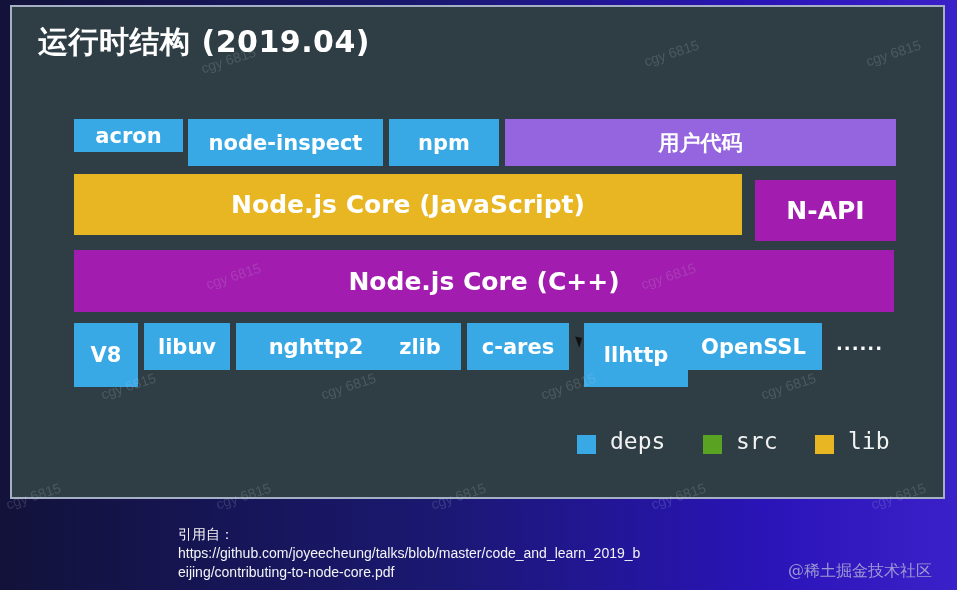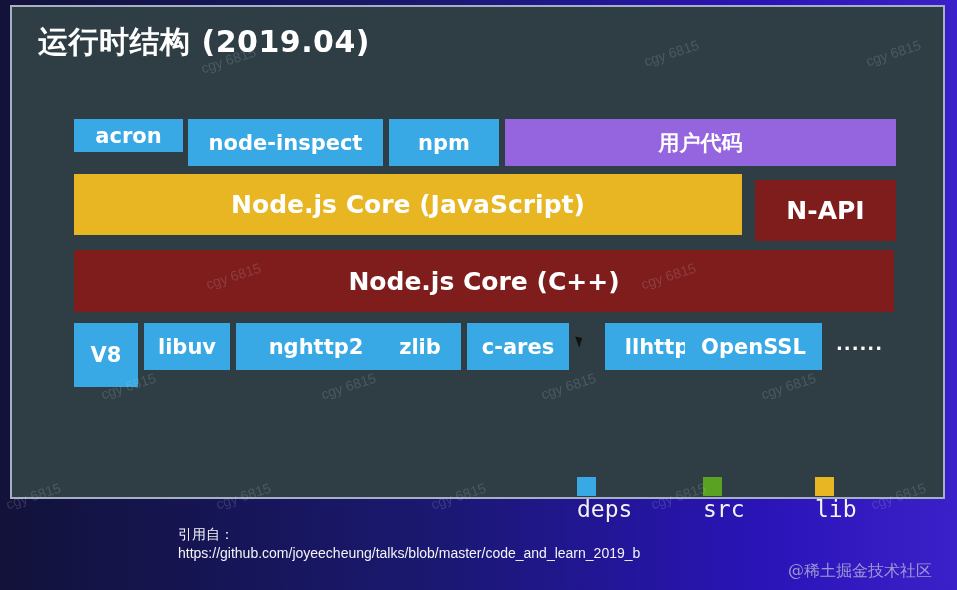--- a/index.html
+++ b/index.html
@@ -16,23 +16,23 @@
     position:absolute; left:38px; top:22px; color:#fff;
     font-size:30px; font-weight:bold; letter-spacing:0.5px;
   }
   .box {
     position:absolute; display:flex; align-items:center; justify-content:center;
     color:#fff; font-weight:bold; box-sizing:border-box;
   }
   .deps { background:#39a9e6; font-size:21px; }
   .user { background:#9565e0; font-size:21px; }
   .lib  { background:#e7b622; font-size:25px; }
-  .src  { background:#7f1d1d; font-size:25px; }
+  .src  { background:#a21caf; font-size:25px; }
   .dots { position:absolute; left:836px; top:333px; color:#fff; font-weight:bold; font-size:18px; letter-spacing:1px; }
-  .legend { position:absolute; top:477px; display:flex; align-items:flex-start;flex-direction:column; }
+  .legend { position:absolute; top:428px; display:flex; align-items:flex-end; }
   .swatch { width:19px; height:19px; margin-right:14px; }
   .legend-label { color:#f2f2f2; font-family:"DejaVu Sans Mono", monospace; font-size:23px; }
   .cite { position:absolute; left:178px; top:525px; color:#f4f4f8; font-size:14px; line-height:19px; font-family:"Liberation Sans", sans-serif; }
   .credit { position:absolute; left:788px; top:561px; color:#b8b8d8; font-size:16px; font-family:"DejaVu Serif", serif; opacity:0.8; }
   .wm { position:absolute; color:rgba(200,210,215,0.18); font-size:14px; transform:rotate(-18deg); font-family:"Liberation Sans", sans-serif; pointer-events:none; }
   .cursor { position:absolute; left:577px; top:335px; width:0; height:0; border-left:6px solid #111; border-top:4px solid transparent; border-bottom:8px solid transparent; transform:rotate(-20deg); }
 </style>
 </head>
 <body>
 
@@ -48,21 +48,21 @@
 <div class="box lib" style="left:74px;top:174px;width:668px;height:61px;">Node.js Core (JavaScript)</div>
 <div class="box src" style="left:755px;top:180px;width:141px;height:61px;">N-API</div>
 
 <div class="box src" style="left:74px;top:250px;width:820px;height:62px;">Node.js Core (C++)</div>
 
 <div class="box deps" style="left:74px;top:323px;width:64px;height:64px;">V8</div>
 <div class="box deps" style="left:144px;top:323px;width:86px;height:47px;">libuv</div>
 <div class="box deps" style="left:236px;top:323px;width:160px;height:47px;">nghttp2</div>
 <div class="box deps" style="left:379px;top:323px;width:82px;height:47px;">zlib</div>
 <div class="box deps" style="left:467px;top:323px;width:102px;height:47px;">c-ares</div>
-<div class="box deps" style="left:605px;top:323px;width:104px;height:47px;">llhttp</div>
+<div class="box deps" style="left:584px;top:323px;width:104px;height:64px;">llhttp</div>
 <div class="box deps" style="left:685px;top:323px;width:137px;height:47px;">OpenSSL</div>
 <div class="dots">......</div>
 
 <div class="cursor"></div>
 
 <div class="legend" style="left:577px;">
   <div class="swatch" style="background:#39a9e6;"></div>
   <span class="legend-label">deps</span>
 </div>
 <div class="legend" style="left:703px;">
@@ -85,15 +85,16 @@
 <div class="wm" style="left:760px;top:378px;">cgy 6815</div>
 <div class="wm" style="left:5px;top:488px;">cgy 6815</div>
 <div class="wm" style="left:215px;top:488px;">cgy 6815</div>
 <div class="wm" style="left:430px;top:488px;">cgy 6815</div>
 <div class="wm" style="left:650px;top:488px;">cgy 6815</div>
 <div class="wm" style="left:870px;top:488px;">cgy 6815</div>
 
 <div class="cite">
   <div>引用自：</div>
   <div>https://github.com/joyeecheung/talks/blob/master/code_and_learn_2019_b</div>
+  <div>eijing/contributing-to-node-core.pdf</div>
 </div>
 
 <div class="credit">@稀土掘金技术社区</div>
 
 </body></html>

